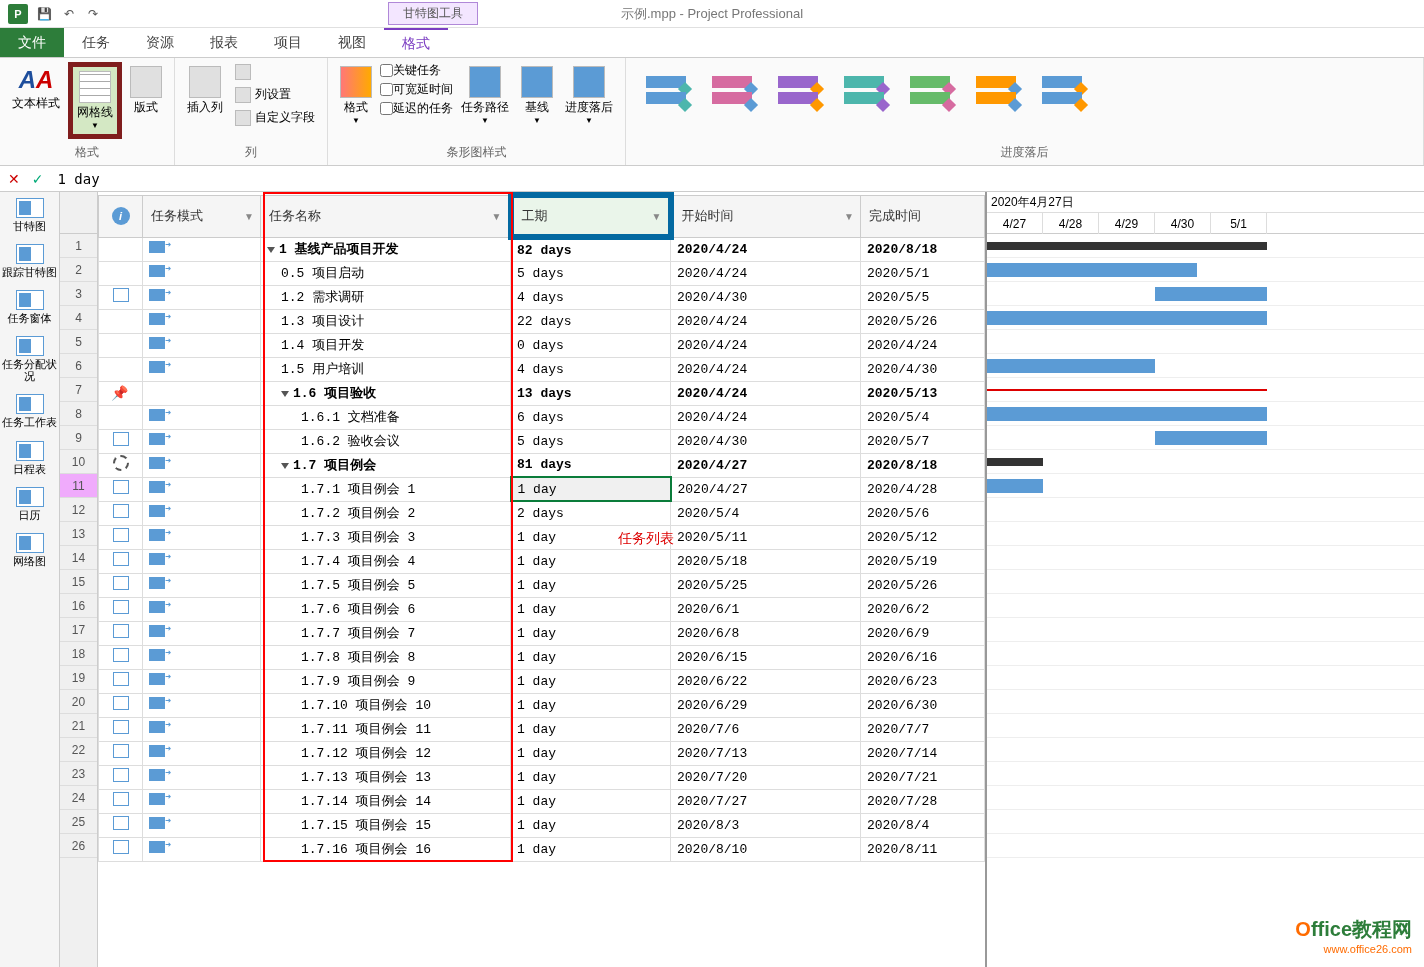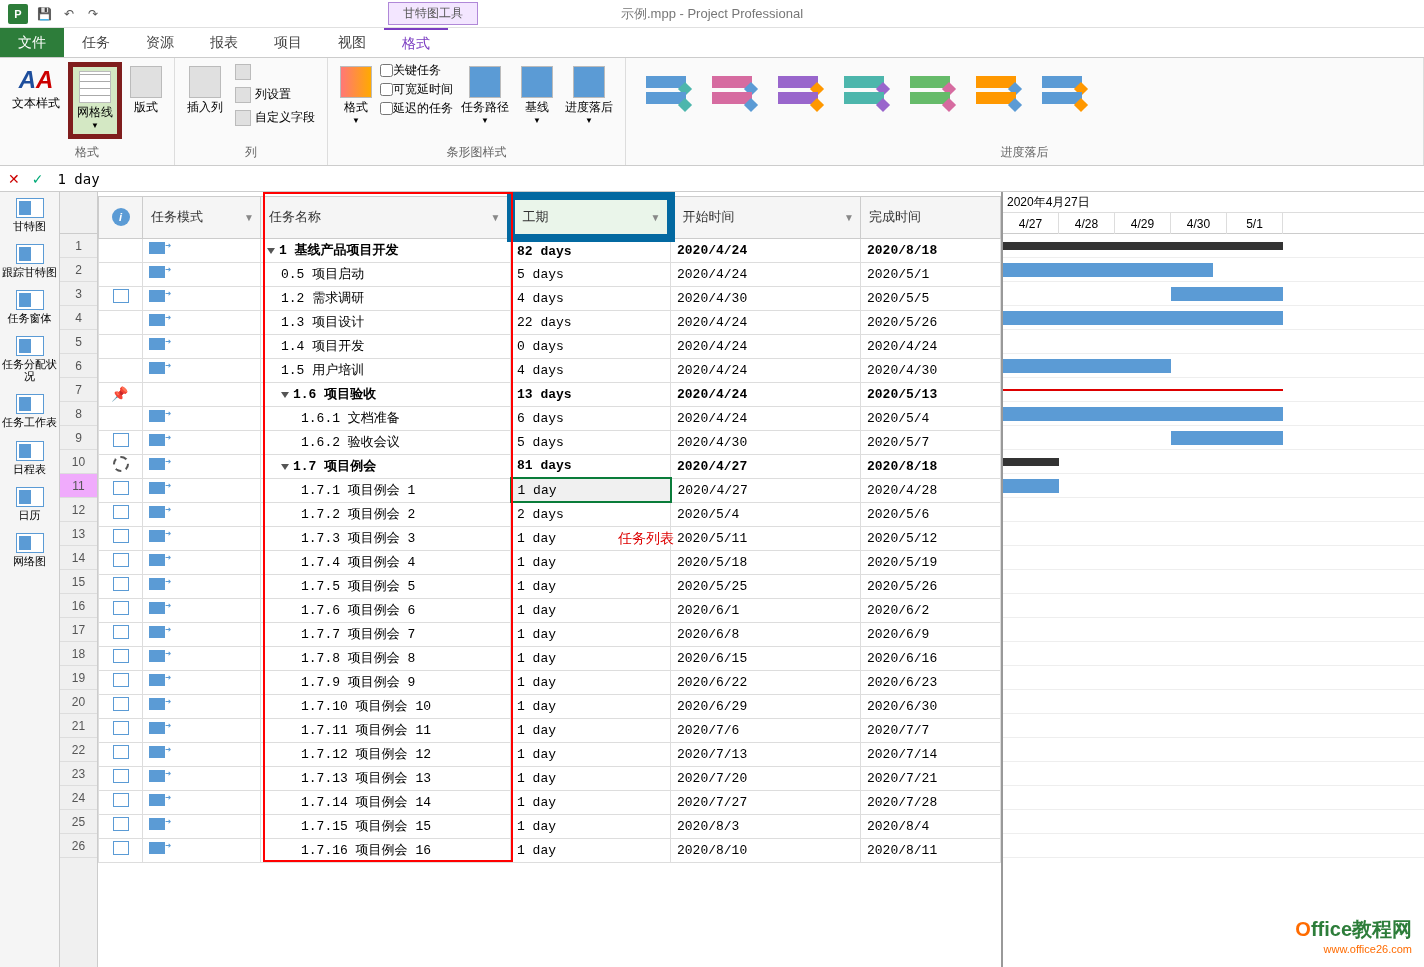--- a/index.html
+++ b/index.html
@@ -61,21 +61,21 @@
 
 .row-num-col { width: 38px; background: #f0f0f0; border-right: 1px solid #ccc; }
 .row-num-header { height: 42px; border-bottom: 1px solid #ccc; }
 .row-num { height: 24px; display: flex; align-items: center; justify-content: center; border-bottom: 1px solid #ddd; color: #555; font-size: 12px; }
 .row-num.selected { background: #f0abfc; }
 
 
 .grid-container { flex: 1; display: flex; overflow: hidden; }
 .task-table { border-collapse: collapse; }
 .task-table th { height: 42px; background: #f5f5f5; border: 1px solid #ccc; padding: 0 8px; text-align: left; font-weight: normal; color: #333; font-size: 13px; position: relative; }
-.task-table th.highlighted { border: 8px solid #0369a1; background: #eaf5ea; }
+.task-table th.highlighted { border: 6px solid #0369a1; background: #eaf5ea; }
 .task-table th .dropdown-arrow { position: absolute; right: 6px; top: 50%; transform: translateY(-50%); font-size: 10px; color: #888; }
 .task-table td { height: 24px; border: 1px solid #ddd; padding: 0 6px; font-size: 13px; font-family: "Courier New", monospace; white-space: nowrap; }
 .task-name-border { position: absolute; border: 2px solid red; pointer-events: none; }
 .info-icon { width: 18px; height: 18px; background: #5b9bd5; border-radius: 50%; color: #fff; display: inline-flex; align-items: center; justify-content: center; font-style: italic; font-weight: bold; font-size: 11px; }
 .mode-icon { width: 16px; height: 12px; background: #5b9bd5; display: inline-block; position: relative; }
 .mode-icon::after { content: '➜'; position: absolute; right: -6px; top: -2px; color: #5b9bd5; font-size: 10px; }
 .table-icon { width: 16px; height: 14px; background: #fff; border: 1px solid #5b9bd5; display: inline-block; }
 .pin-icon { color: #4db6ac; font-size: 14px; }
 .recur-icon { width: 16px; height: 16px; border: 2px dashed #555; border-radius: 50%; display: inline-block; }
 td.bold { font-weight: bold; }
@@ -354,21 +354,21 @@
   <div class="grid-container">
     <div style="position:relative;">
       <table class="task-table">
         <thead>
           <tr>
             <th style="width:44px;text-align:center;"><span class="info-icon">i</span></th>
             <th style="width:118px;"><span>任务模式</span><span class="dropdown-arrow">▼</span></th>
             <th style="width:250px;"><span>任务名称</span><span class="dropdown-arrow">▼</span></th>
             <th class="highlighted" style="width:160px;"><span>工期</span><span class="dropdown-arrow">▼</span></th>
             <th style="width:190px;"><span>开始时间</span><span class="dropdown-arrow">▼</span></th>
-            <th style="width:140px;"><span>完成时间</span></th>
+            <th style="width:124px;"><span>完成时间</span></th>
           </tr>
         </thead>
         <tbody id="task-rows">
             <tr>
     <td style="text-align:center;"></td>
     <td><span class="mode-icon"></span></td>
     <td class="bold "><span class="collapse-arrow"></span>1 基线产品项目开发</td>
     <td class="bold ">82 days</td>
     <td class="bold">2020/4/24</td>
     <td class="bold">2020/8/18</td>

